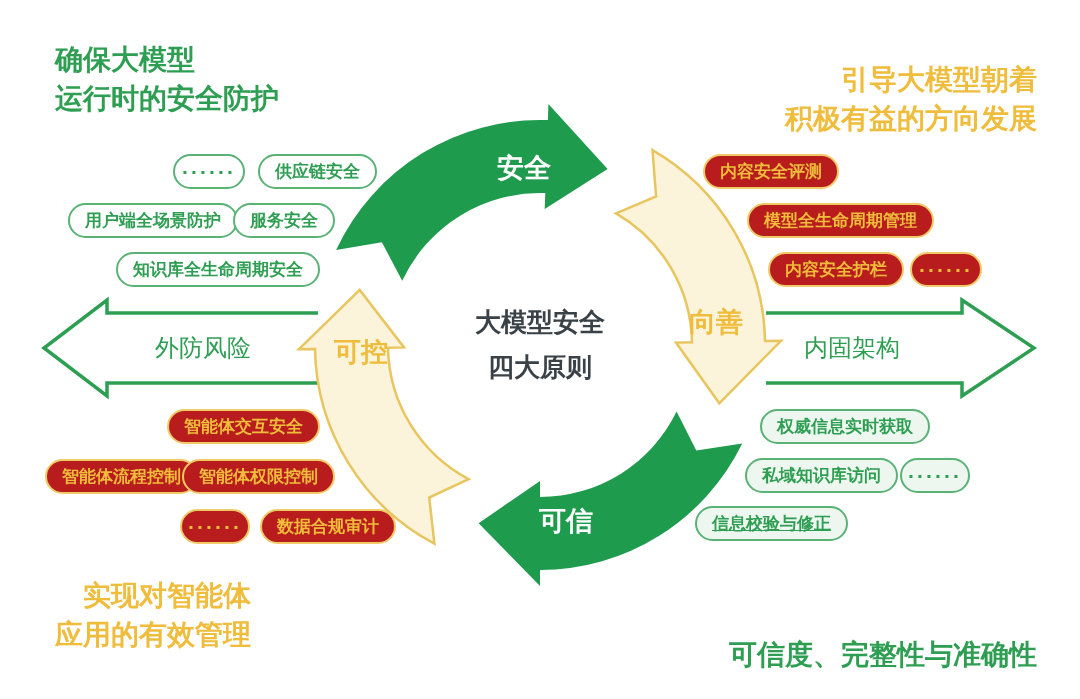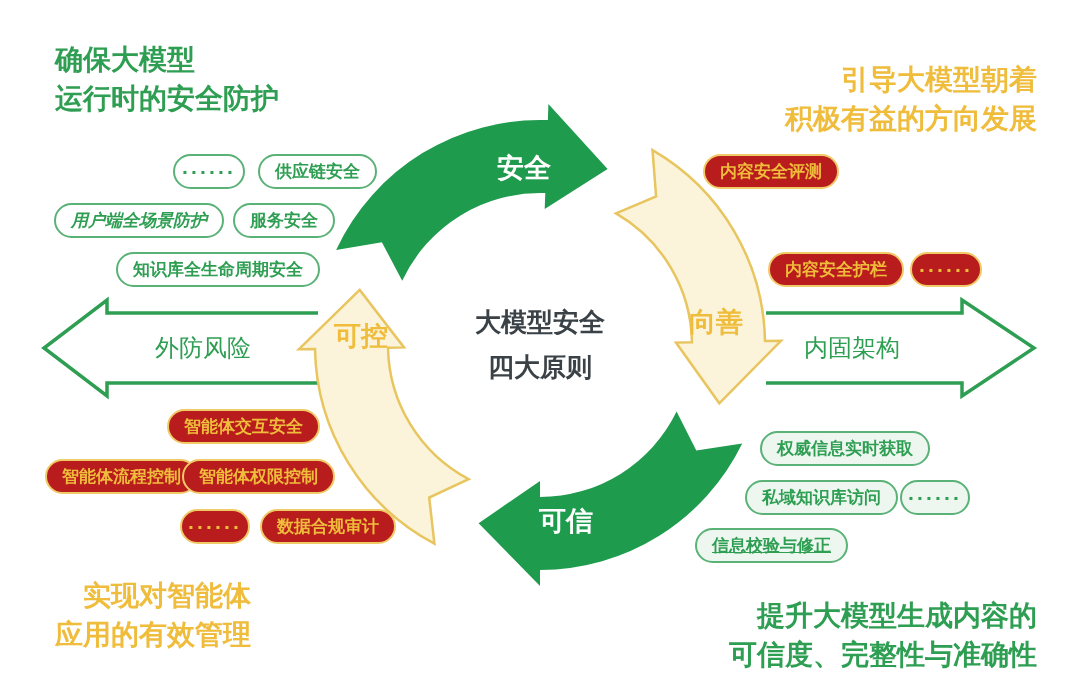--- a/index.html
+++ b/index.html
@@ -20,21 +20,21 @@
 
   .corner{position:absolute;font-size:28px;font-weight:bold;line-height:39px;white-space:pre;}
   .corner.c-green{color:var(--green-text);}
   .corner.c-yellow{color:var(--yellow-text);text-align:right;}
   .corner.right{text-align:right;margin-top:20px;}
 
   .pill{position:absolute;height:35px;border-radius:18px;border:2px solid;
     display:flex;align-items:center;justify-content:center;
     font-size:17px;font-weight:bold;padding:0 15px;white-space:nowrap;z-index:5;}
   .pill-green{border-color:var(--green-border);color:var(--green-text);background:#ffffff;}
-  .pill-green-fill{border-color:var(--green-border);color:var(--green-text);background:var(--light-green-fill);margin-top:22px;}
+  .pill-green-fill{border-color:var(--green-border);color:var(--green-text);background:var(--light-green-fill);}
   .pill-yellow{border-color:var(--yellow-border);color:var(--yellow-text);background:#b91c1c;}
   .pill.dots{font-size:21px;font-weight:900;letter-spacing:2px;padding:0 12px;}
 
   .ring-label{position:absolute;transform:translate(-50%,-50%);font-size:27px;font-weight:bold;
     z-index:4;white-space:nowrap;}
   .ring-label.on-green{color:#ffffff;}
   .ring-label.on-cream{color:var(--yellow-text);}
 
   .side-label{position:absolute;transform:translate(-50%,-50%);font-size:24px;font-weight:normal;
     color:var(--green-text);z-index:4;white-space:nowrap;}
@@ -46,54 +46,55 @@
 <body>
 
 <div class="canvas">
 
   <div class="corner c-green" style="left:55px;top:40px;"><span>确保大模型</span><br><span>运行时的安全防护</span></div>
 
   <div class="corner c-yellow right" style="right:43px;top:40px;"><span>引导大模型朝着</span><br><span>积极有益的方向发展</span></div>
 
   <div class="corner c-yellow" style="left:55px;top:576px;"><span>实现对智能体</span><br><span>应用的有效管理</span></div>
 
-  <div class="corner c-green right" style="right:43px;top:576px;"><span>提升大模型生成内容的</span><br><span>可信度、完整性与准确性</span></div>
+  <div class="corner c-green right" style="right:43px;top:576px;"><br><span>可信度、完整性与准确性</span></div>
 
   <svg class="layer" viewBox="0 0 1080 699">
 
     <path class="side-arrow" d="M 318 313 L 107 313 L 107 300 L 44 348 L 107 396 L 107 383 L 318 383"></path>
 
     <path class="side-arrow" d="M 766 313 L 962 313 L 962 300 L 1034 348 L 962 396 L 962 383 L 766 383"></path>
 
     <path class="seg-green" d="M 336.1 249.9 A 225 225 0 0 1 547.9 120.1 L 548.4 104.1 L 607.6 169.0 L 544.7 209.1 L 545.3 193.1 A 152 152 0 0 0 402.2 280.8 L 381.9 242.3 Z"></path>
 
     <path class="seg-cream" d="M 652.5 150.1 A 225 225 0 0 1 765.0 341.1 L 781.0 340.8 L 719.3 403.3 L 676.0 342.6 L 692.0 342.3 A 152 152 0 0 0 616.0 213.4 L 656.1 196.5 Z"></path>
 
     <path class="seg-green" d="M 742.2 443.6 A 225 225 0 0 1 540 570 L 540 586 L 478.6 523.2 L 540 481 L 540 497 A 152 152 0 0 0 676.6 411.6 L 696.3 450.4 Z"></path>
 
     <path class="seg-cream" d="M 434.4 543.7 A 225 225 0 0 1 315.0 348.9 L 299.0 349.2 L 359.7 289.9 L 404.0 347.4 L 388.0 347.7 A 152 152 0 0 0 468.6 479.2 L 429.2 497.5 Z"></path>
   </svg>
 
   <div class="ring-label on-green" style="left:524px;top:168px;">安全</div>
   <div class="ring-label on-cream" style="left:716px;top:322px;">向善</div>
   <div class="ring-label on-green" style="left:566px;top:521px;">可信</div>
-  <div class="ring-label on-cream" style="left:361px;top:336px;">可控</div>
+  <div class="ring-label on-cream" style="left:361px;top:352px;">可控</div>
 
   <div class="side-label" style="left:203px;top:348px;">外防风险</div>
   <div class="side-label" style="left:852px;top:348px;">内固架构</div>
 
   <div class="center-title"><span>大模型安全</span><br><span>四大原则</span></div>
 
   <div class="pill pill-green dots" style="left:173px;top:154px;width:72px;">······</div>
   <div class="pill pill-green" style="left:258px;top:154px;">供应链安全</div>
-  <div class="pill pill-green" style="left:54px;top:203px;font-style:italic;">用户端全场景防护</div>
+  <div class="pill pill-green" style="left:68px;top:203px;">用户端全场景防护</div>
   <div class="pill pill-green" style="left:233px;top:203px;">服务安全</div>
   <div class="pill pill-green" style="left:116px;top:252px;">知识库全生命周期安全</div>
 
   <div class="pill pill-yellow" style="left:703px;top:154px;">内容安全评测</div>
+  <div class="pill pill-yellow" style="left:747px;top:203px;">模型全生命周期管理</div>
   <div class="pill pill-yellow" style="left:768px;top:252px;">内容安全护栏</div>
   <div class="pill pill-yellow dots" style="left:910px;top:252px;width:72px;">······</div>
 
   <div class="pill pill-yellow" style="left:167px;top:409px;">智能体交互安全</div>
   <div class="pill pill-yellow" style="left:45px;top:459px;">智能体流程控制</div>
   <div class="pill pill-yellow" style="left:182px;top:459px;">智能体权限控制</div>
   <div class="pill pill-yellow dots" style="left:180px;top:509px;width:70px;">······</div>
   <div class="pill pill-yellow" style="left:260px;top:509px;">数据合规审计</div>
 
   <div class="pill pill-green-fill" style="left:760px;top:409px;">权威信息实时获取</div>

